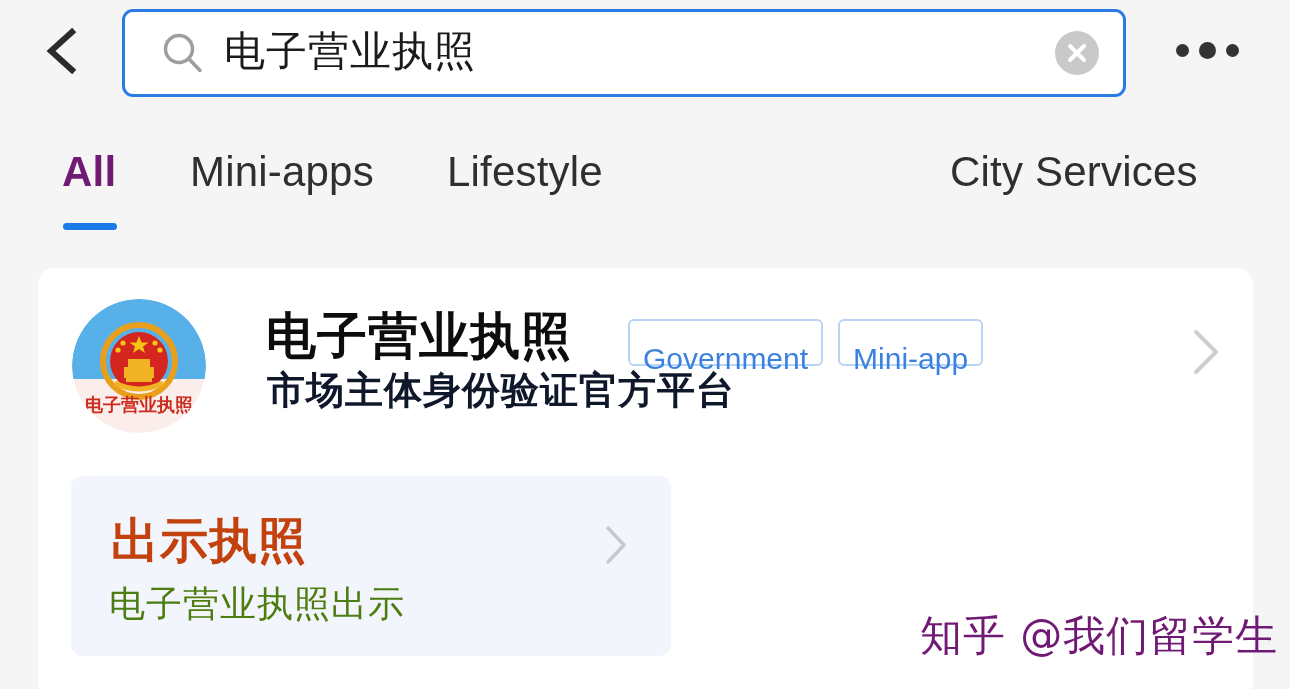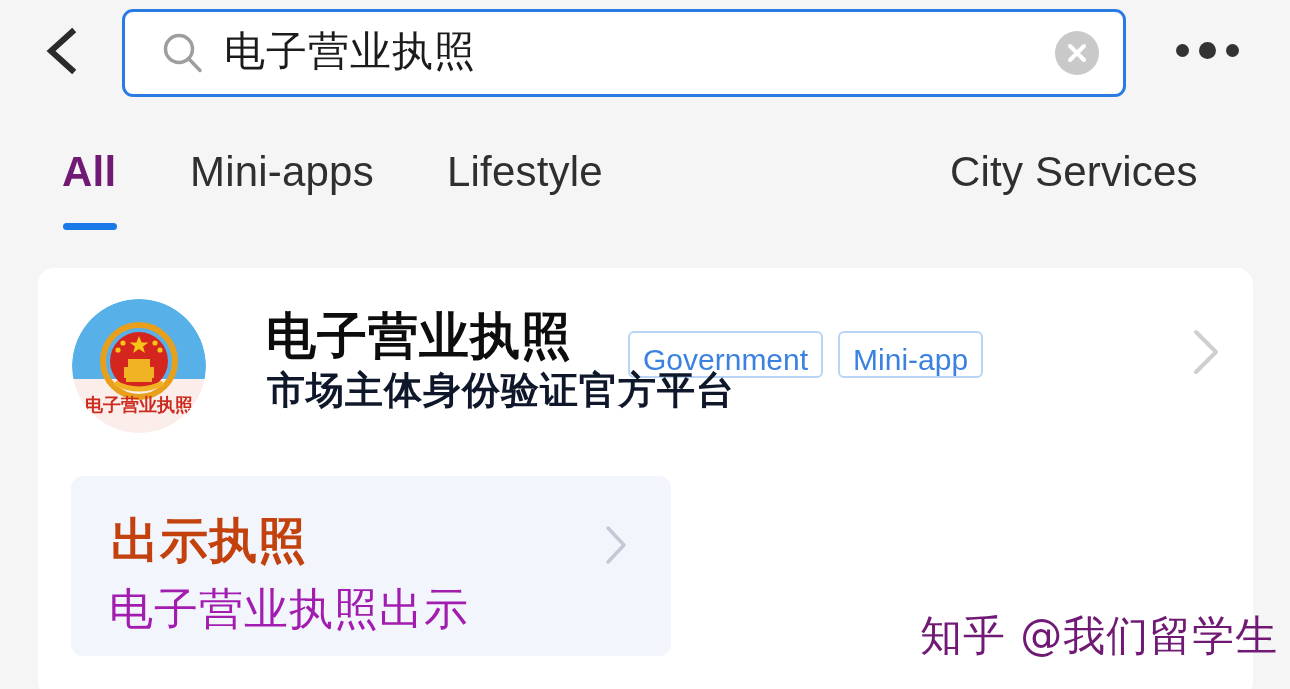--- a/index.html
+++ b/index.html
@@ -182,30 +182,29 @@
   .badges {
     position: absolute;
     left: 590px;
     top: 51px;
     display: flex;
     gap: 15px;
   }
   .badge {
     box-sizing: border-box;
     height: 47px;
-    padding: 5px 13px;
+    padding: 16px 13px;
     border: 2px solid #b9d5f5;
     border-radius: 6px;
     color: #3b82e0;
     font-size: 30px;
     line-height: 43px;
     white-space: nowrap;
     background: #ffffff;
     cursor: pointer;
-    margin-top: 12px;
   }
   .app-subtitle {
     position: absolute;
     left: 229px;
     top: 97px;
     font-size: 38px;
     color: #0f172a;
     letter-spacing: 1px;
     white-space: nowrap;
     font-family: "DejaVu Sans", "Liberation Sans", sans-serif;
@@ -239,22 +238,22 @@
     font-weight: bold;
     color: #c2410c;
     letter-spacing: 1px;
     white-space: nowrap;
     font-family: "DejaVu Sans", "Liberation Sans", sans-serif;
   }
   .sub-desc {
     position: absolute;
     left: 38px;
     top: 104px;
-    font-size: 44px;
-    color: #a21caf;
+    font-size: 36px;
+    color: #4d7c0f;
     letter-spacing: 1px;
     white-space: nowrap;
     font-family: "DejaVu Sans", "Liberation Sans", sans-serif;
   }
   .sub-chevron {
     position: absolute;
     left: 529px;
     top: 46px;
     width: 32px;
     height: 46px;

